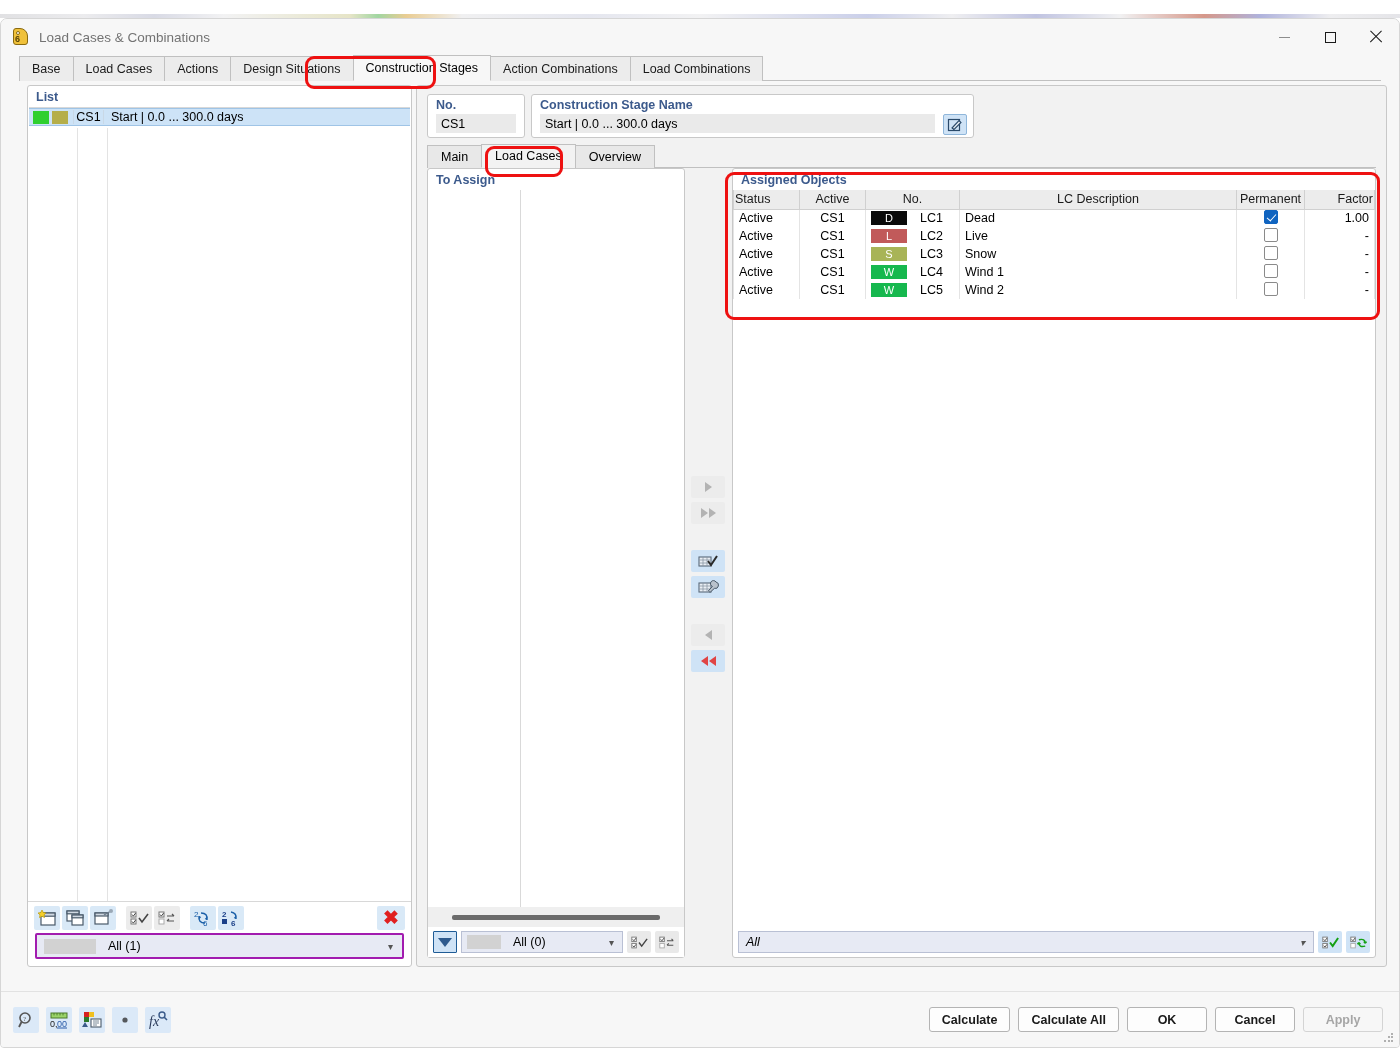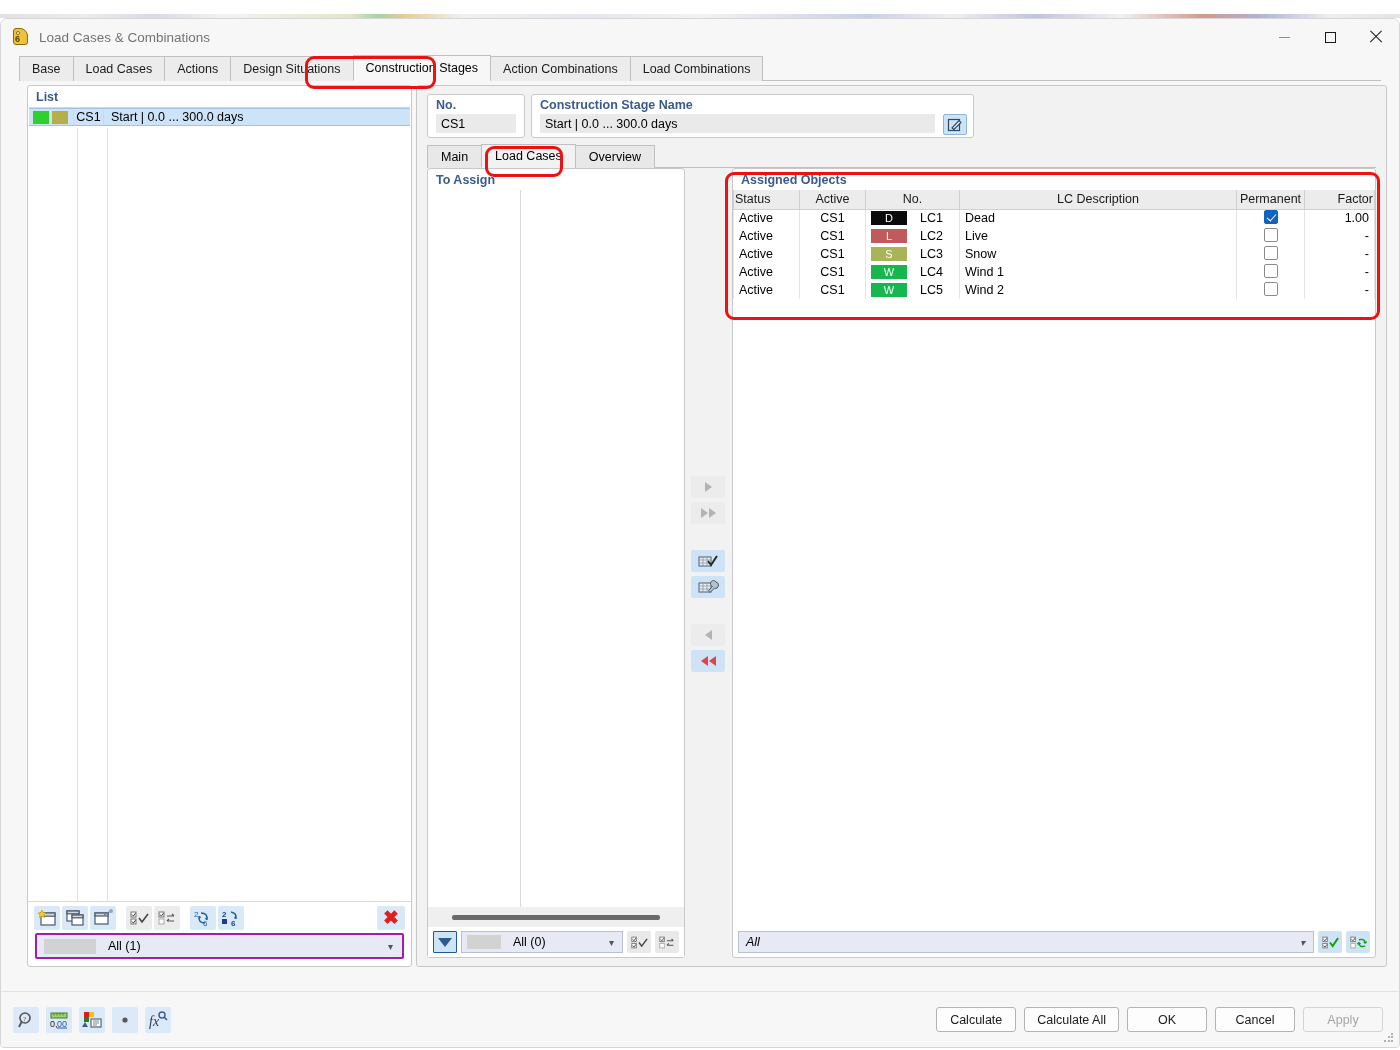--- a/index.html
+++ b/index.html
@@ -311,20 +311,21 @@
   .foot-btn {
     width: 26px; height: 26px; background: #dbe9f8; border-radius: 2px;
     display: flex; align-items: center; justify-content: center;
   }
   .foot-actions { margin-left: auto; display: flex; gap: 8px; padding-right: 16px; }
   .btn {
     min-width: 80px; height: 25px; padding: 0 12px;
     background: #fdfdfd; border: 1px solid #b4b4b4; border-radius: 3px;
     font-size: 12.5px; display: flex; align-items: center; justify-content: center;
     color: #1a1a1a;
+    font-weight: bold;
   }
   .btn.wide { min-width: 86px; }
   .btn.disabled { color: #a6a6a6; border-color: #d4d4d4; background: #f7f7f7; }
   .grip {
     position: absolute; right: 4px; bottom: 3px; width: 12px; height: 12px;
     background:
       radial-gradient(circle 1px at 2px 9px, #b0b0b0 99%, transparent 100%),
       radial-gradient(circle 1px at 6px 9px, #b0b0b0 99%, transparent 100%),
       radial-gradient(circle 1px at 9px 9px, #b0b0b0 99%, transparent 100%),
       radial-gradient(circle 1px at 6px 5px, #b0b0b0 99%, transparent 100%),

